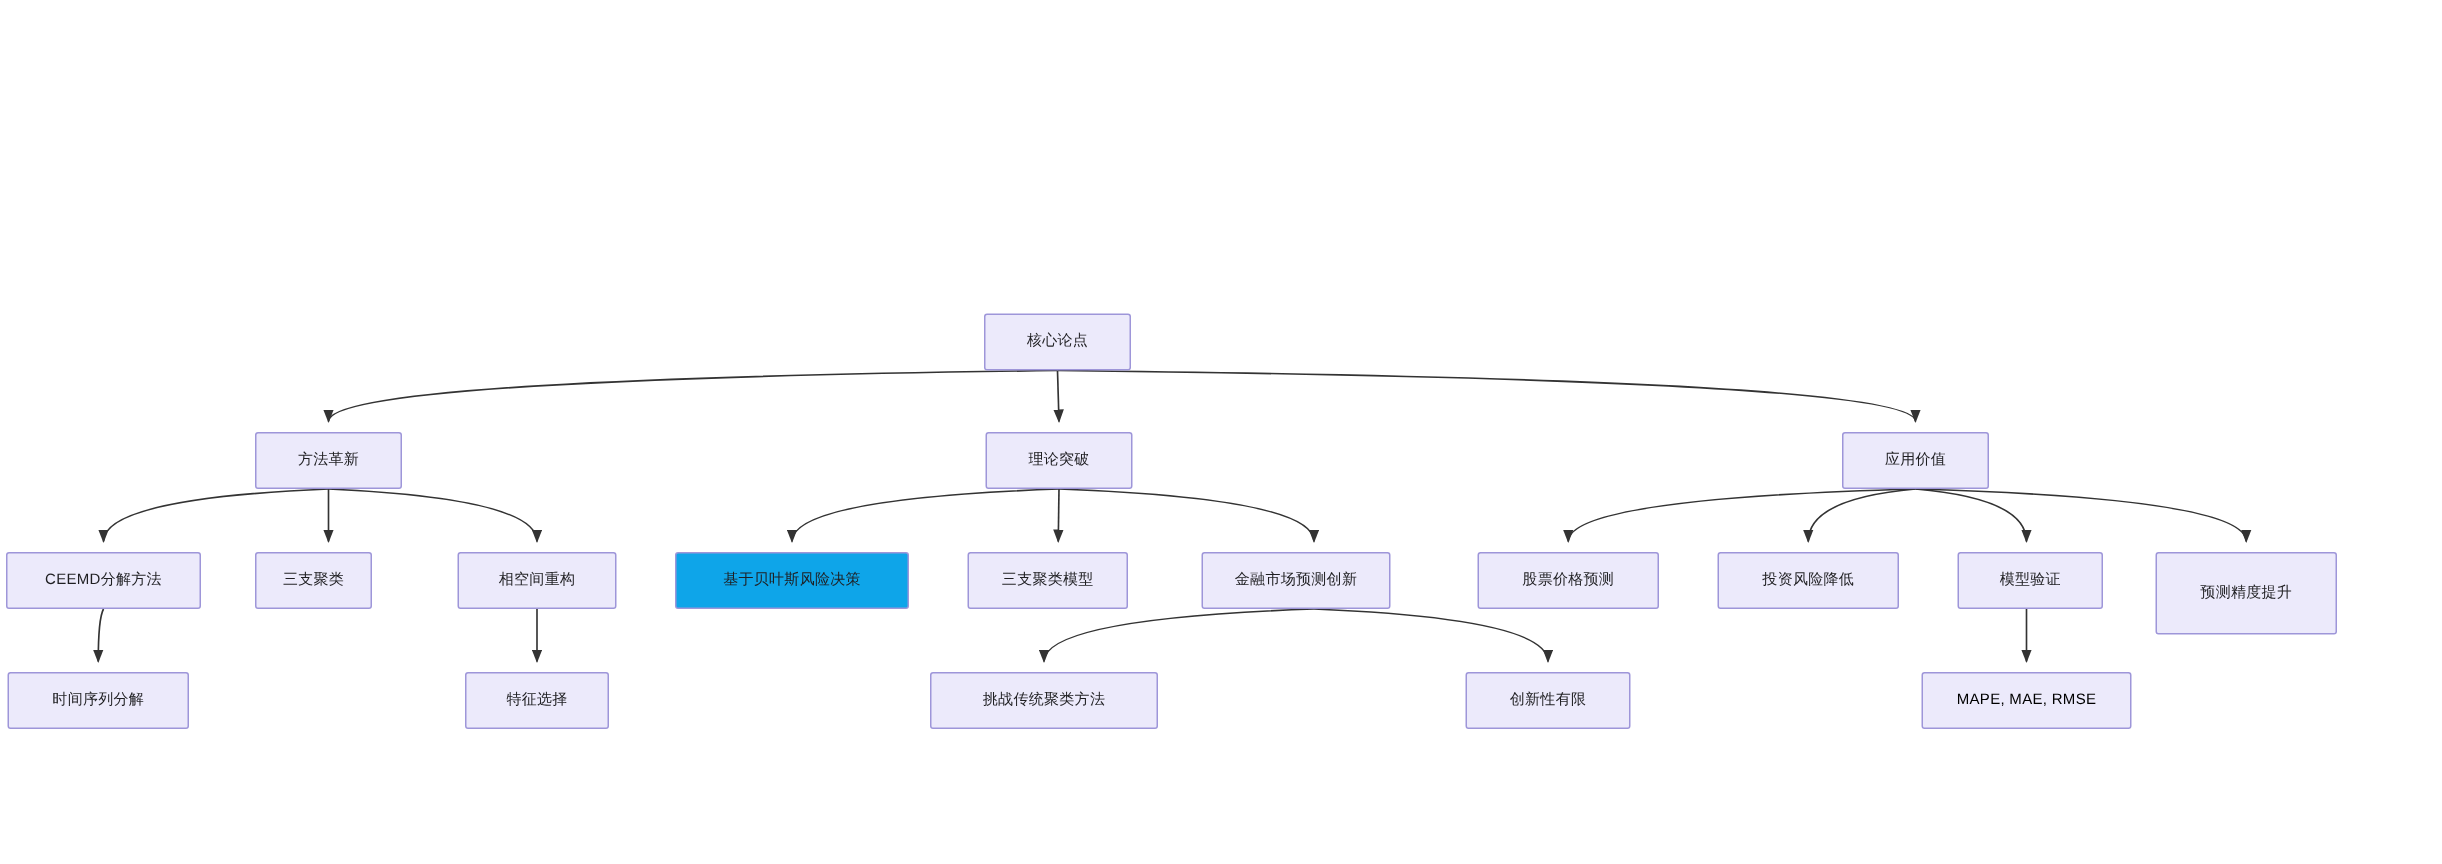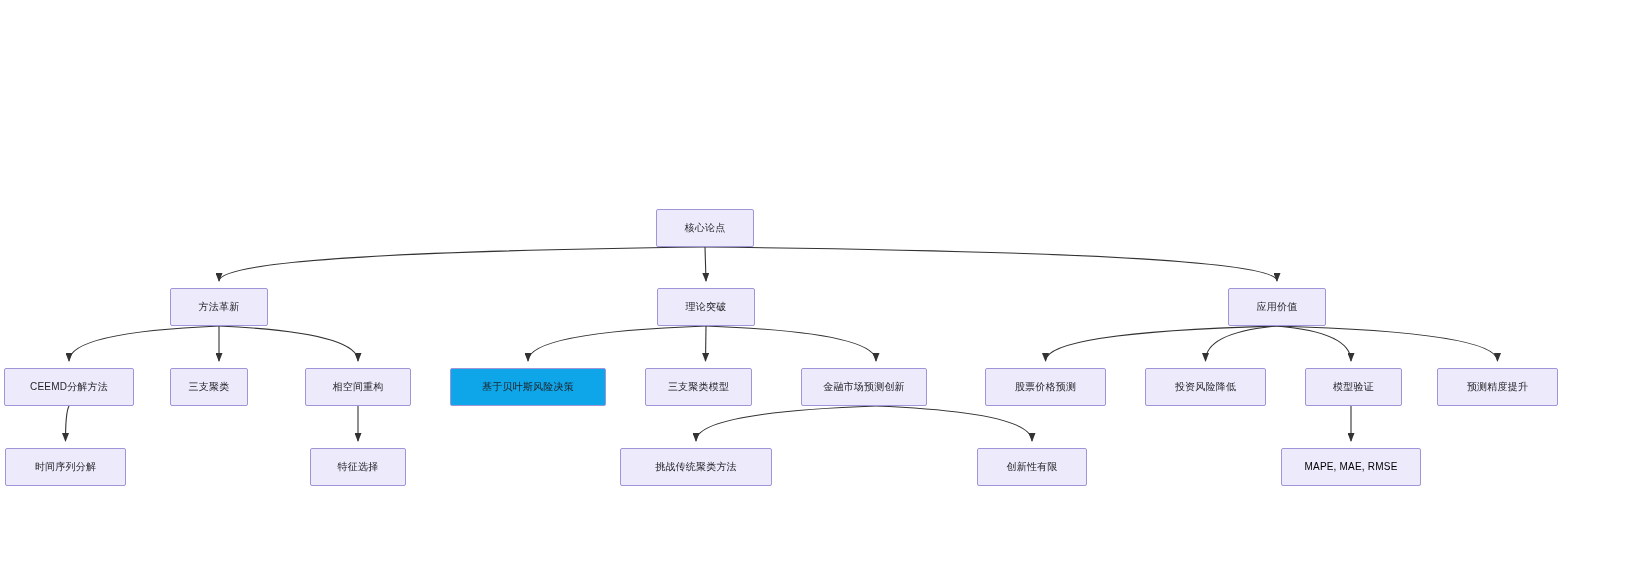--- a/index.html
+++ b/index.html
@@ -110,21 +110,21 @@
       </div>
       <div class="node" style="left: 985px; top: 368px; width: 121px; height: 38px; background: rgb(236, 234, 251); border-color: rgb(158, 150, 217); color: rgb(31, 31, 34);">
         <span class="node-label">股票价格预测</span>
       </div>
       <div class="node" style="left: 1145px; top: 368px; width: 121px; height: 38px; background: rgb(236, 234, 251); border-color: rgb(158, 150, 217); color: rgb(31, 31, 34);">
         <span class="node-label">投资风险降低</span>
       </div>
       <div class="node" style="left: 1305px; top: 368px; width: 97px; height: 38px; background: rgb(236, 234, 251); border-color: rgb(158, 150, 217); color: rgb(31, 31, 34);">
         <span class="node-label">模型验证</span>
       </div>
-      <div class="node" style="left: 1437px; top: 368px; width: 121px; height: 38px; background: rgb(236, 234, 251); border-color: rgb(158, 150, 217); color: rgb(31, 31, 34);">
+      <div class="node" style="left: 1437px; top: 368px; width: 121px; height: 55px; background: rgb(236, 234, 251); border-color: rgb(158, 150, 217); color: rgb(31, 31, 34);">
         <span class="node-label">预测精度提升</span>
       </div>
       <div class="node" style="left: 5px; top: 448px; width: 121px; height: 38px; background: rgb(236, 234, 251); border-color: rgb(158, 150, 217); color: rgb(31, 31, 34);">
         <span class="node-label">时间序列分解</span>
       </div>
       <div class="node" style="left: 310px; top: 448px; width: 96px; height: 38px; background: rgb(236, 234, 251); border-color: rgb(158, 150, 217); color: rgb(31, 31, 34);">
         <span class="node-label">特征选择</span>
       </div>
       <div class="node" style="left: 620px; top: 448px; width: 152px; height: 38px; background: rgb(236, 234, 251); border-color: rgb(158, 150, 217); color: rgb(31, 31, 34);">
         <span class="node-label">挑战传统聚类方法</span>

